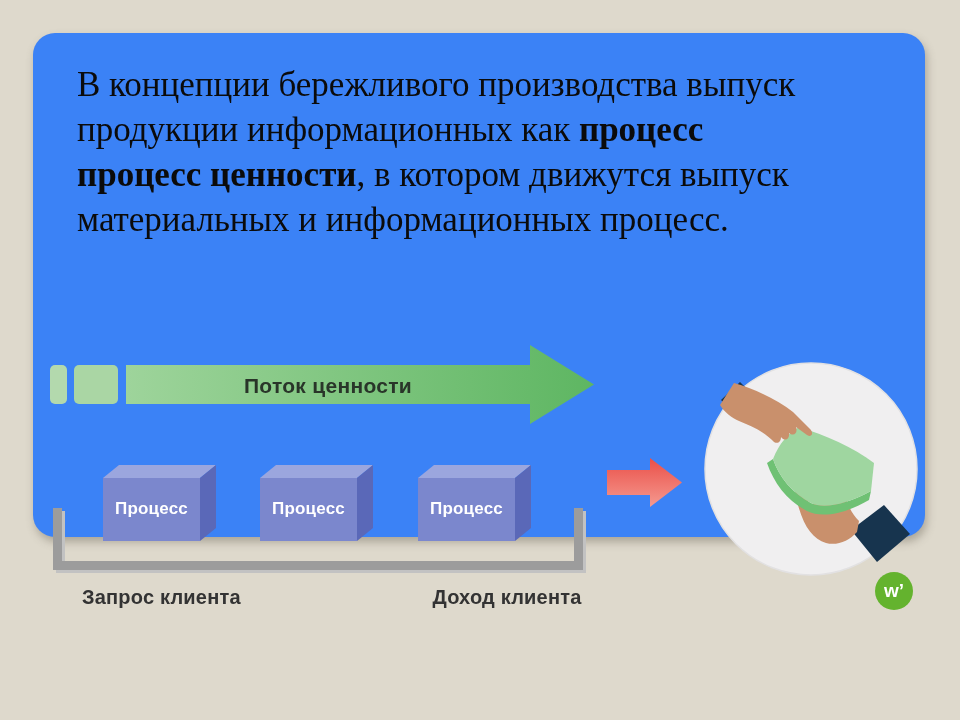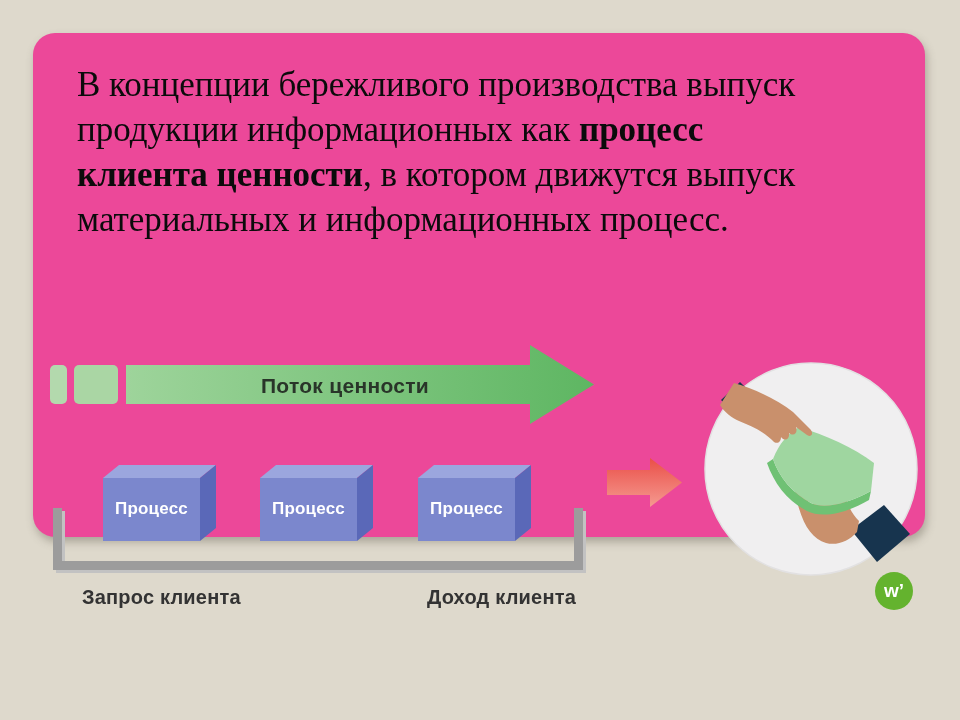--- a/index.html
+++ b/index.html
@@ -3,65 +3,65 @@
 <meta charset="utf-8">
 <style>
   html,body{margin:0;padding:0;}
   body{
     width:960px;height:720px;position:relative;overflow:hidden;
     background:#ded9cc;
     font-family:"Liberation Sans",sans-serif;
   }
   .slide-card{
     position:absolute;left:33px;top:33px;width:892px;height:504px;
-    background:#ec4899;border-radius:22px;
+    background:#3b82f6;border-radius:22px;
     box-shadow:2px 5px 9px rgba(110,104,92,0.45);
   }
   .body-text{
     position:absolute;left:44px;top:29px;
     font-family:"Liberation Serif","DejaVu Serif",serif;
     font-size:35px;line-height:45px;color:#0b0b0b;
   }
   .body-text .line{white-space:nowrap;}
   .body-text b{font-weight:bold;}
   .diagram-svg{position:absolute;left:0;top:0;z-index:1;}
   .overlay-label{position:absolute;z-index:2;}
   .value-stream-label{
     left:93px;top:341px;width:404px;text-align:center;
-    font-size:21px;font-weight:bold;color:#293529;letter-spacing:0.3px;padding-left:17px;
+    font-size:21px;font-weight:bold;color:#293529;letter-spacing:0.3px;
   }
   .process-label{
     top:466px;width:97px;text-align:center;
     font-size:17px;font-weight:bold;color:#ffffff;letter-spacing:0.2px;
   }
   .process-label.p1{left:70px;}
   .process-label.p2{left:227px;}
   .process-label.p3{left:385px;}
   .bracket-label{
     top:553px;font-size:20px;font-weight:bold;color:#333333;letter-spacing:0.2px;
   }
   .bracket-label.left{left:24px;margin-left:25px;}
-  .bracket-label.right{left:394px;width:160px;text-align:left;}
+  .bracket-label.right{left:394px;width:160px;text-align:center;}
   .watermark-logo{
     position:absolute;left:842px;top:539px;width:38px;height:38px;z-index:2;
     background:#64b32e;border-radius:50%;
     display:flex;align-items:center;justify-content:center;
     color:#ffffff;font-size:19px;font-weight:bold;line-height:1;
     padding-bottom:2px;box-sizing:border-box;
   }
 </style>
 </head>
 <body>
 
 <div class="slide-card">
 
   <div class="body-text">
     <div class="line"><span>В концепции бережливого производства выпуск</span></div>
     <div class="line"><span>продукции информационных как </span><b>процесс</b></div>
-    <div class="line"><b>клиента ценности</b><span>, в котором движутся выпуск</span></div>
+    <div class="line"><b>процесс ценности</b><span>, в котором движутся выпуск</span></div>
     <div class="line"><span>материальных и информационных процесс.</span></div>
   </div>
 
   <svg class="diagram-svg" width="892" height="651" viewBox="0 0 892 651">
     <defs>
       <linearGradient id="gradGreen" x1="0" y1="0" x2="1" y2="0">
         <stop offset="0" stop-color="#9ed49b"></stop>
         <stop offset="1" stop-color="#5eb662"></stop>
       </linearGradient>
       <linearGradient id="gradRed" x1="0" y1="0" x2="0" y2="1">

